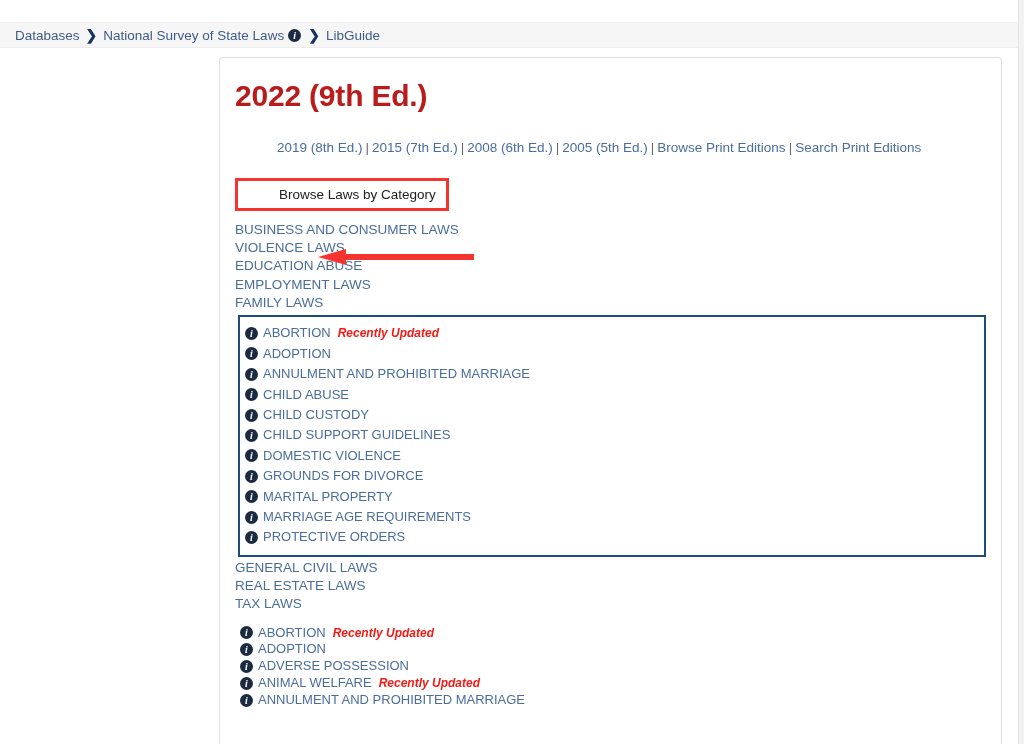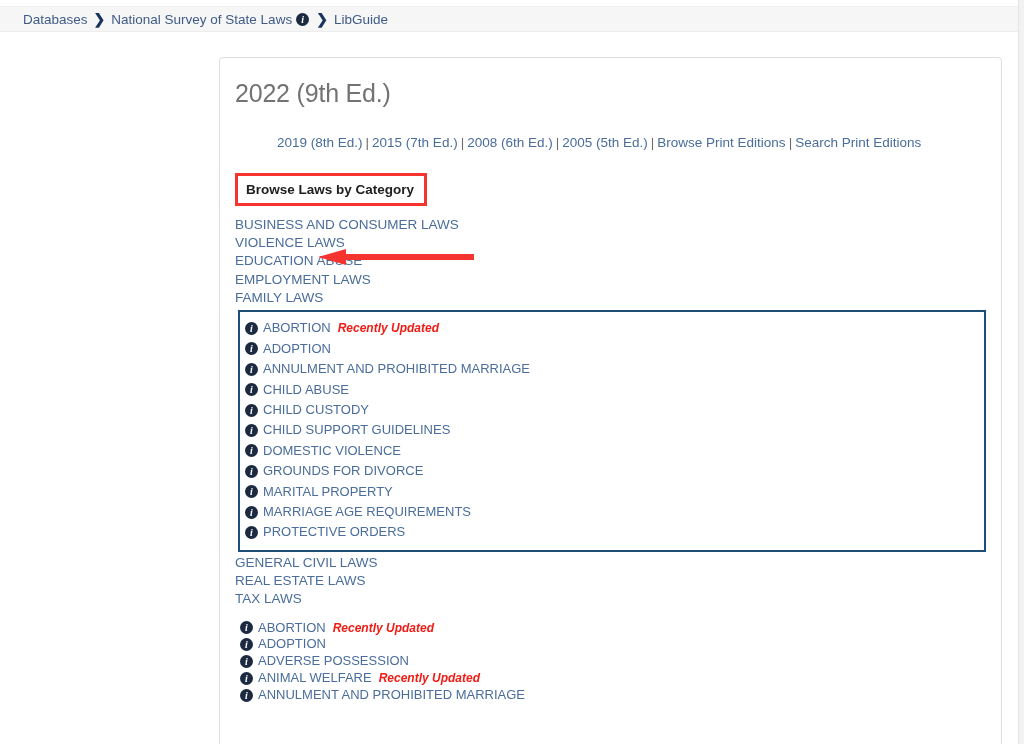--- a/index.html
+++ b/index.html
@@ -8,28 +8,28 @@
     margin: 0; padding: 0;
     width: 1024px; height: 744px;
     overflow: hidden;
     background: #ffffff;
     font-family: "Liberation Sans", sans-serif;
   }
 
   
   .crumb-bar {
     position: absolute;
-    left: 0; top: 6px;
+    left: 0; top: 22px;
     width: 1018px; height: 26px;
     background: #f6f6f7;
     border-top: 1px solid #efeff0;
     border-bottom: 1px solid #ededee;
     display: flex;
     align-items: center;
-    padding-left: 23px;
+    padding-left: 15px;
   }
   .crumb-link {
     font-size: 13.5px;
     color: #3f5b85;
     text-decoration: none;
     white-space: nowrap;
   }
   .crumb-sep {
     color: #17325c;
     font-size: 14px;
@@ -71,23 +71,23 @@
     left: 219px; top: 57px;
     width: 783px;
     min-height: 700px;
     background: #ffffff;
     border: 1px solid #dededf;
     border-radius: 4px;
     padding: 18px 14px 0 15px;
   }
 
   .page-title {
-    font-size: 25px;
-    font-weight: normal;
-    color: #737373;
+    font-size: 30px;
+    font-weight: bold;
+    color: #b91c1c;
     margin: 3px 0 0 0;
     letter-spacing: -0.2px;
   }
 
   .editions {
     margin-top: 26px;
     padding-left: 42px;
     font-size: 13.5px;
     color: #4a6d9b;
     line-height: 1.4;
@@ -97,23 +97,24 @@
 
   
   .section-head-wrap {
     display: inline-block;
     border: 3px solid #f5332f;
     padding: 4px 10px 5px 8px;
     background: #ffffff;
   }
   .section-head {
     font-size: 13.5px;
-    font-weight: bold;
+    font-weight: normal;
     color: #202020;
     white-space: nowrap;
+    margin-left: 33px;
   }
   .head-row-category { margin-top: 20px; }
   .head-row-topic { margin-top: 20px; }
 
   
   .cat-list { margin-top: 10px; }
   .cat-item {
     font-size: 13.5px;
     color: #4a6d9b;
     line-height: 18.3px;

